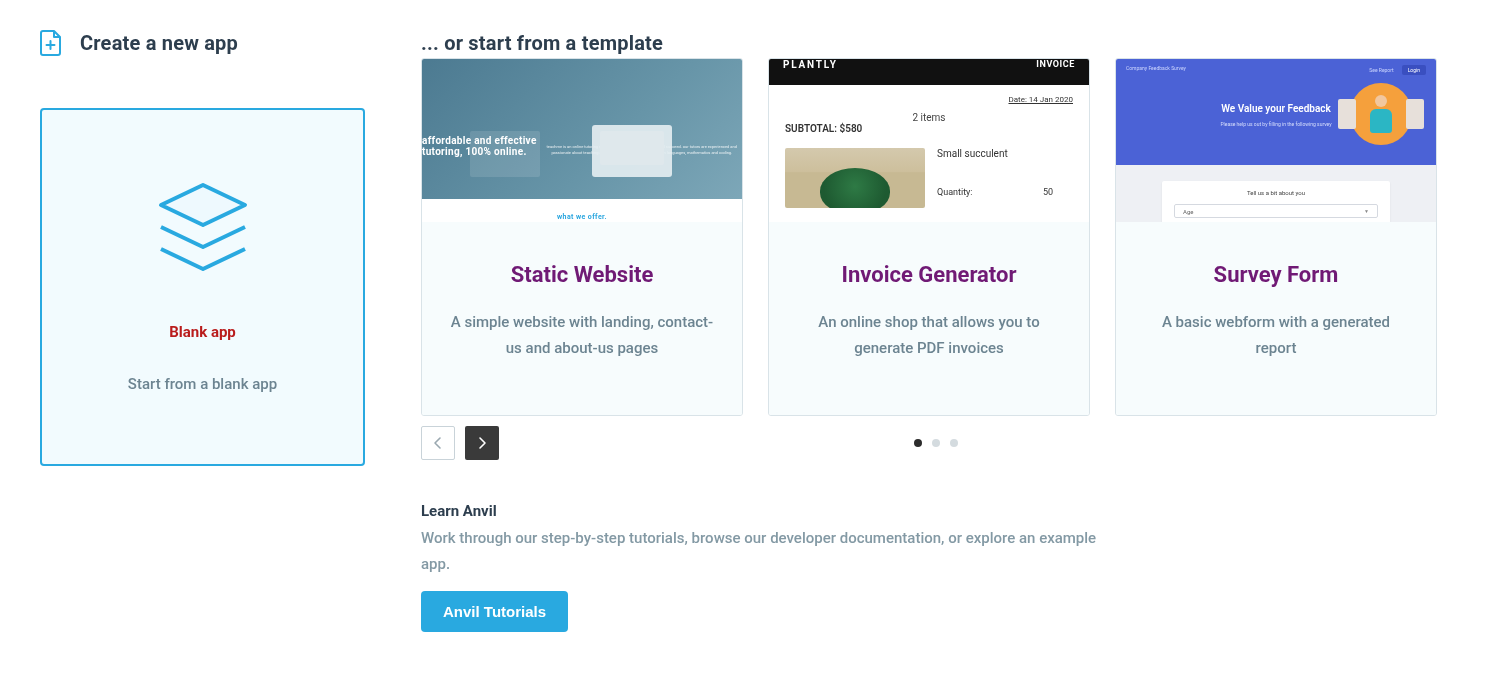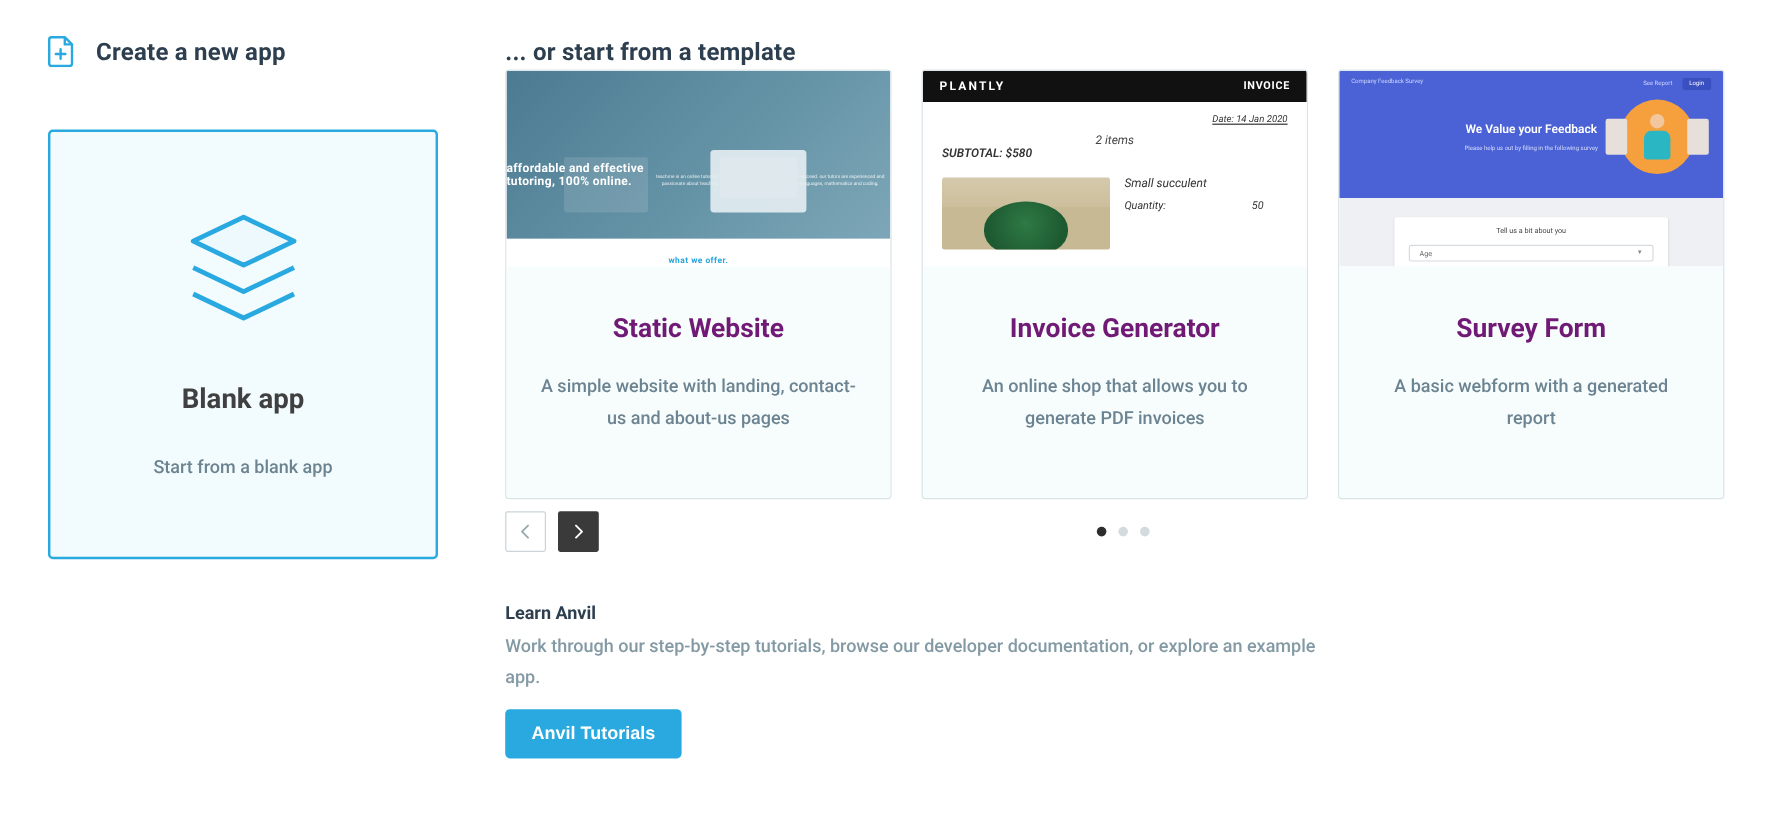--- a/index.html
+++ b/index.html
@@ -46,23 +46,23 @@
     height: 358px;
     display: flex;
     flex-direction: column;
     align-items: center;
     justify-content: center;
     cursor: pointer;
     padding: 20px;
   }
   .layers-icon { margin-bottom: 40px; }
   .blank-card h3 {
-    font-size: 23px;
+    font-size: 15px;
     font-weight: 700;
-    color: #404040;
+    color: #b91c1c;
     margin-bottom: 34px;
   }
   .blank-card p {
     font-size: 15px;
     color: #6c8491;
     font-weight: 500;
   }
 
   .templates-row {
     display: flex;
@@ -117,32 +117,32 @@
   .thumb1-lower{
     position:absolute; left:0; right:0; top:140px; height:60px; background:#fff;
     text-align:center;
   }
   .thumb1-lower .t1-off{ font-size:7px; color:#2aa6df; font-weight:700; letter-spacing:.4px; display:block; padding-top:14px;}
   .thumb1-img{position:absolute; left:48px; top:72px; width:70px; height:46px; background:rgba(255,255,255,.12); border-radius:2px;}
   .thumb1-lap{position:absolute; right:70px; top:66px; width:80px; height:52px; background:rgba(230,238,242,.9); border-radius:3px;}
   .thumb1-lap::after{content:""; position:absolute; left:8px; top:6px; right:8px; bottom:12px; background:#dfe8ec; border-radius:2px;}
 
   
-  .thumb2-bar{position:absolute; left:0; right:0; top:0; height:26px; background:#111; color:#fff; display:flex; justify-content:space-between; align-items:center; padding:0 14px;}
+  .thumb2-bar{position:absolute; left:0; right:0; top:0; height:26px; background:#111; color:#fff; display:flex; justify-content:space-between; align-items:flex-start; padding:0 14px;}
   .thumb2-bar .tl{font-size:10px; font-weight:700; letter-spacing:1.8px;}
   .thumb2-bar .tr{font-size:9px; font-weight:700; letter-spacing:.6px;}
-  .thumb2-body{position:absolute; left:0; right:0; top:26px; bottom:0; background:#fff; padding:10px 16px 0 16px;font-style:italic;}
+  .thumb2-body{position:absolute; left:0; right:0; top:26px; bottom:0; background:#fff; padding:10px 16px 0 16px;}
   .thumb2-date{text-align:right; font-size:8px; text-decoration:underline; color:#333;}
   .thumb2-items{text-align:center; font-size:10px; color:#444; margin-top:8px;}
   .thumb2-sub{font-size:10px; font-weight:600; color:#333; margin-top:0;}
   .thumb2-row{display:flex; margin-top:14px; gap:12px; align-items:flex-start;}
   .thumb2-plant{width:140px; height:60px; background:linear-gradient(#d4c9ad,#cdbf9c 40%, #c7b993 41%, #c7b993); border-radius:2px; position:relative; overflow:hidden;}
   .thumb2-plant::after{content:""; position:absolute; left:50%; bottom:-6px; width:70px; height:46px; transform:translateX(-50%); background:radial-gradient(circle at 50% 40%, #2e7a45 0%, #1e5a31 70%); border-radius:50% 50% 46% 46%;}
   .thumb2-info{flex:1; font-size:9px; color:#333;}
-  .thumb2-info .nm{font-size:10px; margin-bottom:8px;}
+  .thumb2-info .nm{font-size:10px; margin-bottom:28px;}
   .thumb2-info .qr{display:flex; justify-content:space-between; padding-right:20px;}
 
   
   .thumb3-hero{position:absolute; inset:0 0 auto 0; height:106px; background:#4b62d6;}
   .thumb3-top{position:absolute; top:6px; right:10px; display:flex; gap:8px; align-items:center;}
   .thumb3-top span{font-size:5px; color:#cdd6ff;}
   .thumb3-top .btn{background:#3a4fc0; padding:2px 6px; border-radius:2px; color:#fff;}
   .thumb3-left{position:absolute; top:6px; left:10px; font-size:5px; color:#cdd6ff;}
   .thumb3-title{position:absolute; top:44px; left:0; right:0; text-align:center; color:#fff; font-size:10px; font-weight:600;}
   .thumb3-sub{position:absolute; top:62px; left:0; right:0; text-align:center; color:#d7defc; font-size:5px;}

